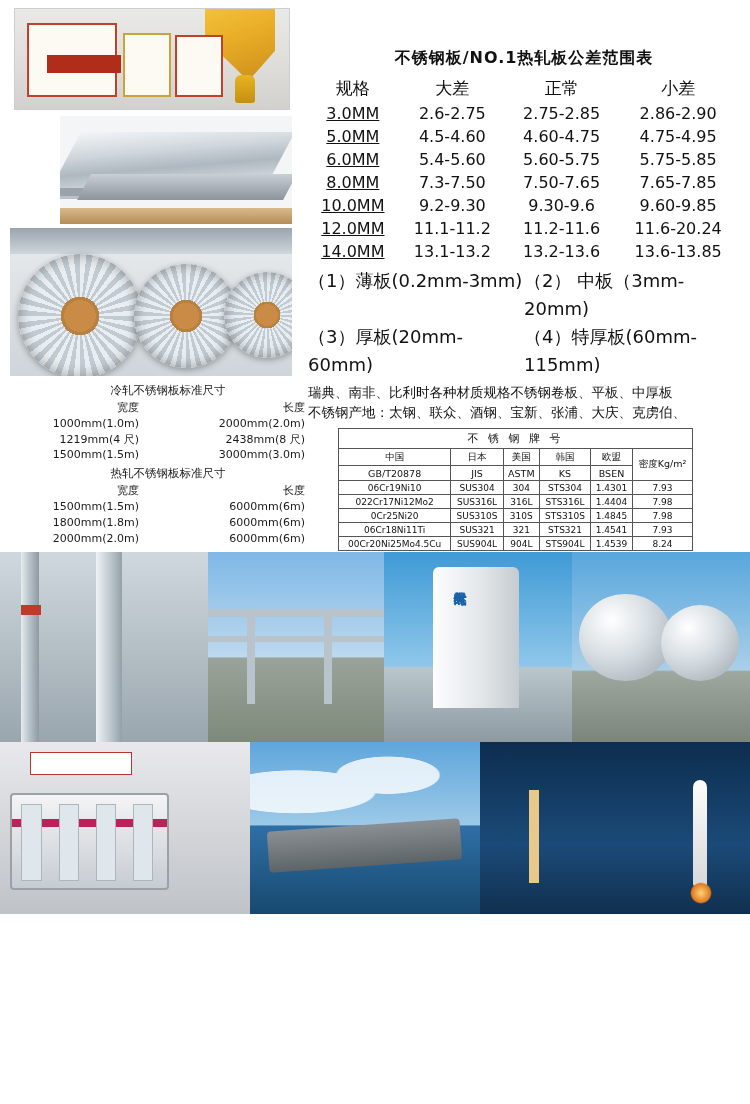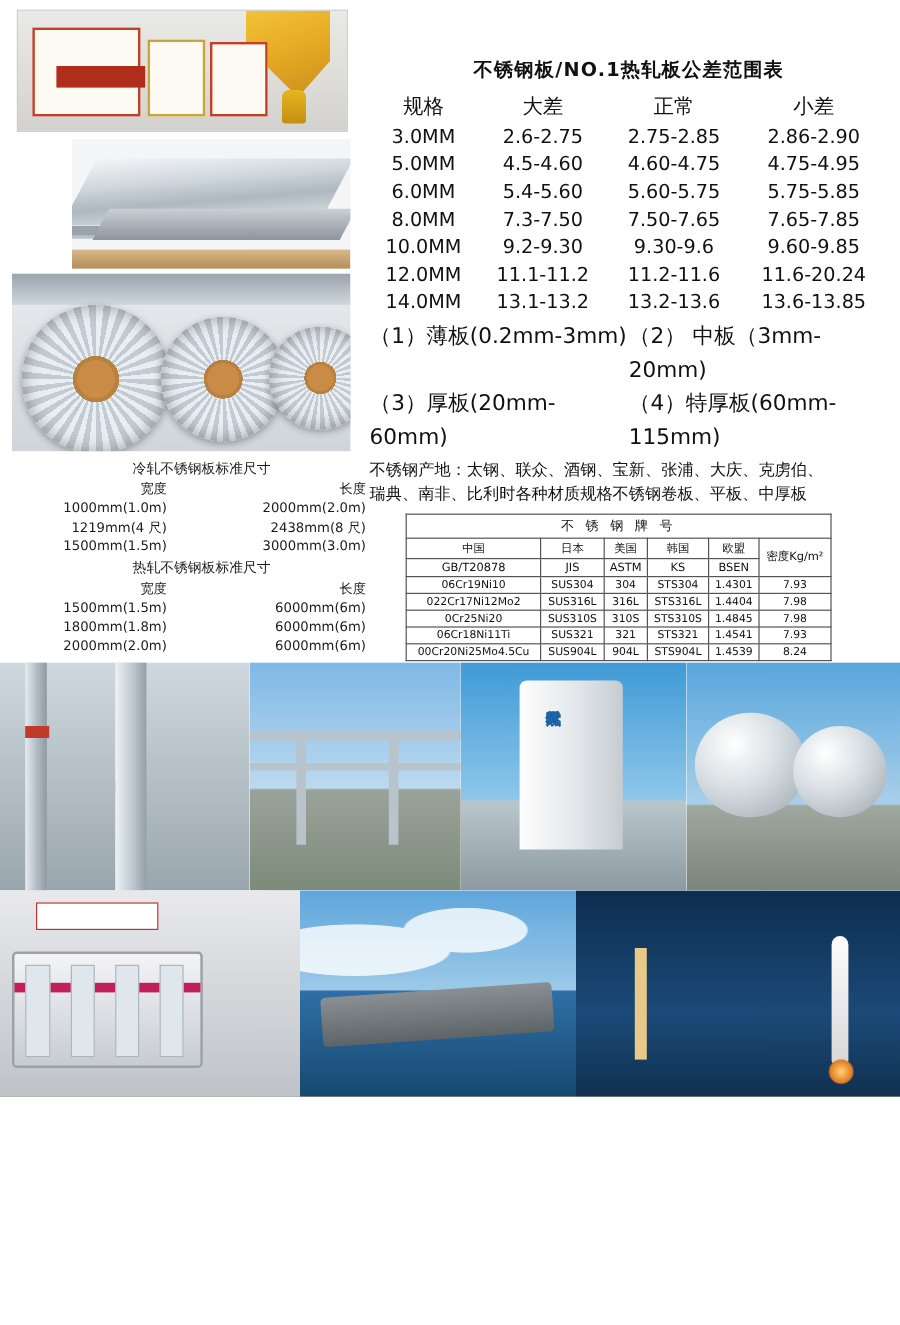--- a/index.html
+++ b/index.html
@@ -121,21 +121,21 @@
   }
   .tol-table{
     width:100%;border-collapse:collapse;
     font-size:16px;
     font-family:"DejaVu Sans","Liberation Sans",sans-serif;
   }
   .tol-table th,.tol-table td{
     padding:2px 0;text-align:center;font-weight:normal;white-space:nowrap;
   }
   .tol-table th{font-size:17px;}
-  .tol-table td.spec{font-size:16px;}
+  .tol-table td.spec{font-size:16px;text-decoration:underline;}
 
   .notes{
     font-size:18px;line-height:1.55;margin-top:4px;
     font-family:"DejaVu Sans","Liberation Sans",sans-serif;
   }
   .notes .n-row{display:flex;}
   .notes .n-a{width:50%;}
   .notes .n-b{width:50%;}
   .origin{
     font-size:13.5px;line-height:1.5;margin-top:3px;
@@ -402,22 +402,22 @@
           <div class="n-a">（1）薄板(0.2mm-3mm)</div>
           <div class="n-b">（2） 中板（3mm-20mm)</div>
         </div>
         <div class="n-row">
           <div class="n-a">（3）厚板(20mm-60mm)</div>
           <div class="n-b">（4）特厚板(60mm-115mm)</div>
         </div>
       </div>
 
       <div class="origin">
+        <div>瑞典、南非、比利时各种材质规格不锈钢卷板、平板、中厚板</div>
         <div>不锈钢产地：太钢、联众、酒钢、宝新、张浦、大庆、克虏伯、</div>
-        <div>瑞典、南非、比利时各种材质规格不锈钢卷板、平板、中厚板</div>
       </div>
 
       <div class="grade-wrap">
         <div class="grade-title">不 锈 钢 牌 号</div>
         <table class="grade">
           <thead>
             <tr>
               <th>中国</th>
               <th>日本</th>
               <th>美国</th>

